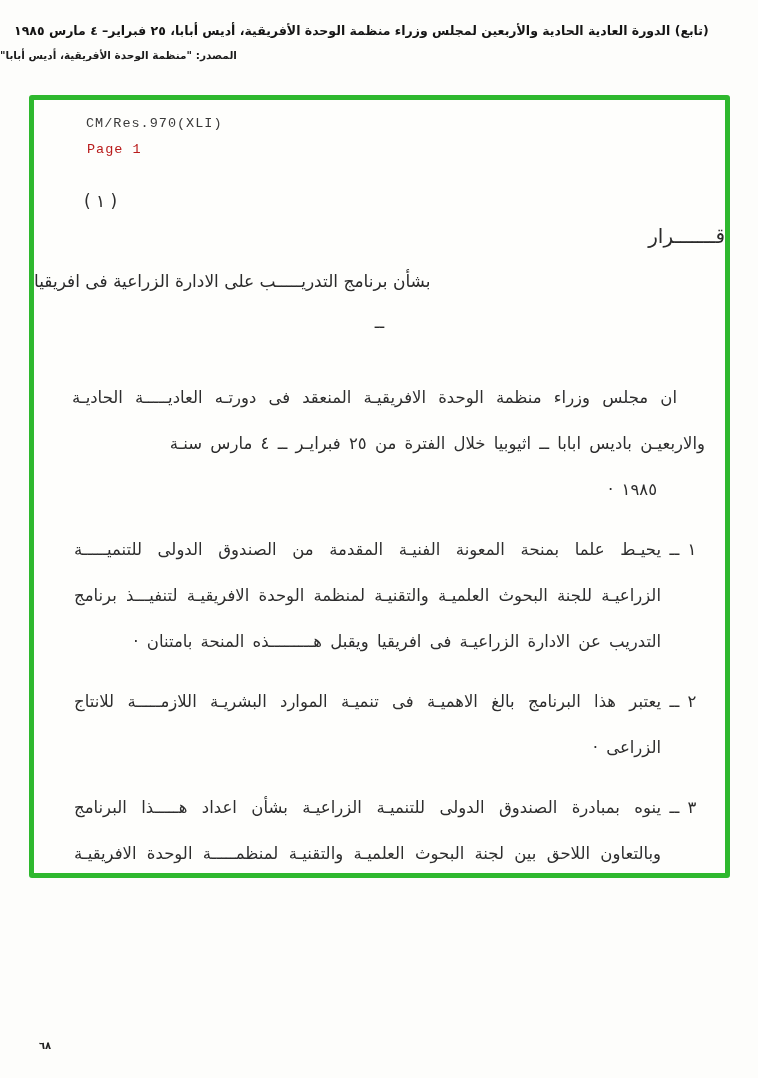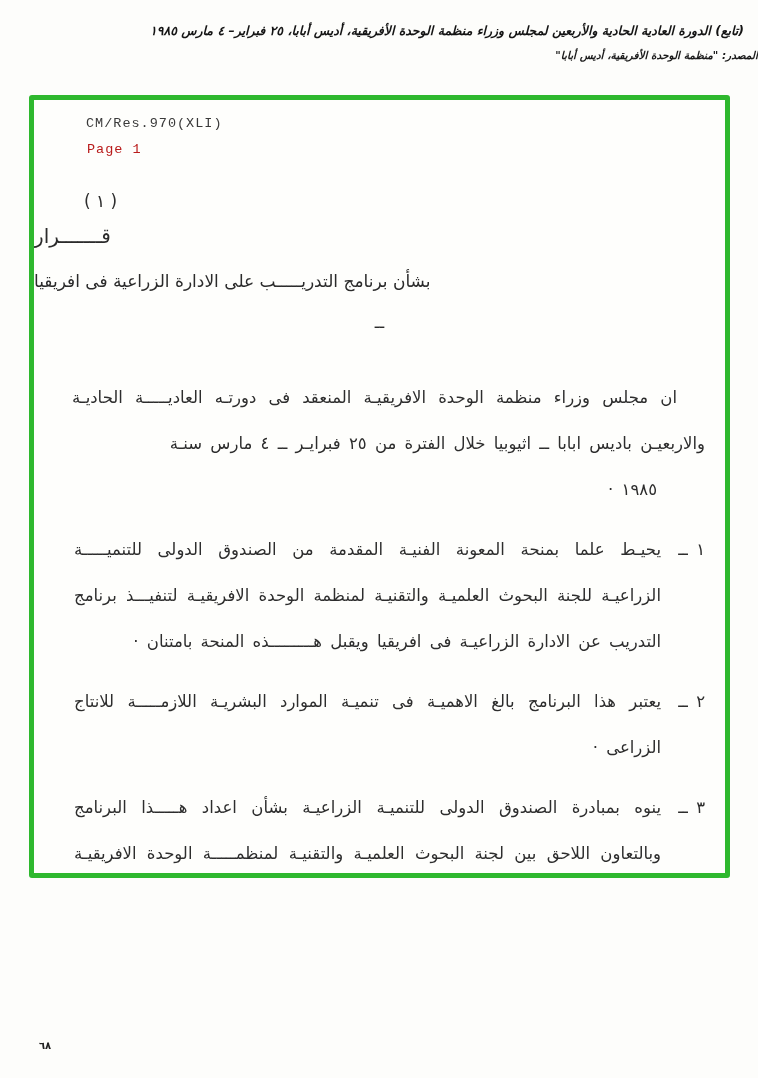--- a/index.html
+++ b/index.html
@@ -12,21 +12,21 @@
   }
   .page {
     position:relative;
     width:758px; height:1078px;
     background:#fdfdfb;
   }
 
   
   .hdr {
     position:absolute; top:22px; left:0; right:0;
-    text-align:right; color:#141414;font-style:italic;
+    text-align:left; color:#141414;
   }
   .hdr-line1 {
     font-size:12.5px; font-weight:bold; line-height:18px;
     padding:0 14px;
   }
   .hdr-line2 {
     font-size:10.5px; font-weight:bold; margin-top:9px; color:#1b1b1b;
   }
 
   
@@ -48,21 +48,21 @@
     margin:11px 0 0 53px;
     font-family:"Liberation Mono","DejaVu Sans Mono",monospace;
     font-size:13.5px; letter-spacing:1px; color:#b91c1c;
   }
   .res-no {
     margin:34px 0 0 50px;
     font-size:17px; color:#2e2e2e;
     width:fit-content;
   }
   .title {
-    margin-top:12px; text-align:left;
+    margin-top:12px; text-align:right;
     font-size:20px; font-weight:normal; color:#2b2b2b;
     line-height:26px;
   }
   .subtitle {
     margin-top:20px; text-align:left;
     font-size:17px; font-weight:normal; color:#2b2b2b;
     line-height:24px;
   }
   .dash {
     margin-top:20px; text-align:center;
@@ -84,20 +84,21 @@
   }
   .year-line {
     padding-right:48px;
     line-height:46px;
   }
   .clauses { margin-top:10px; list-style:none; }
   .clause { display:flex; margin-top:14px; }
   .clause-num {
     flex:0 0 44px;
     line-height:46px;
+    text-align:center;
   }
   .clause-txt {
     flex:1;
     text-align:justify;
     padding-left:8px;
   }
 
   
   .footer {
     position:absolute; left:0; right:0; top:1040px;

